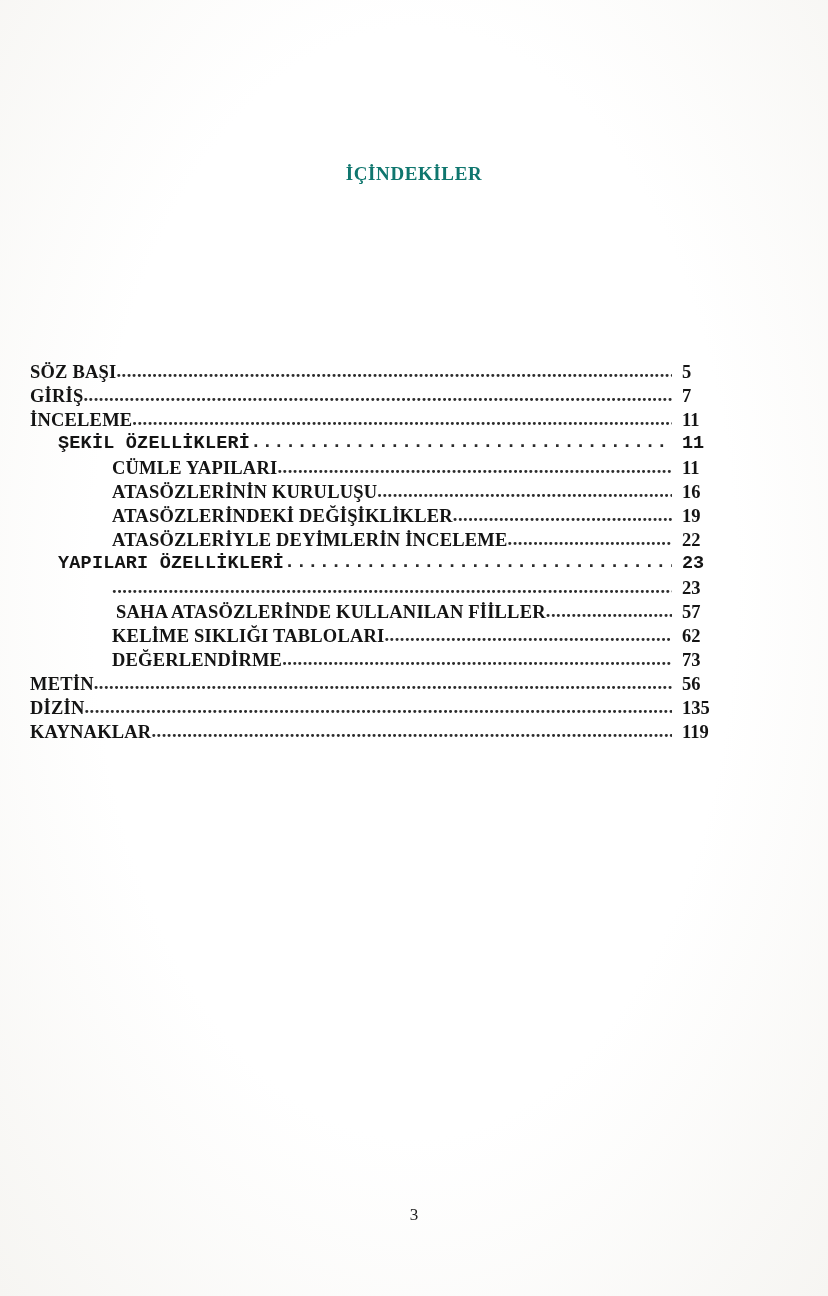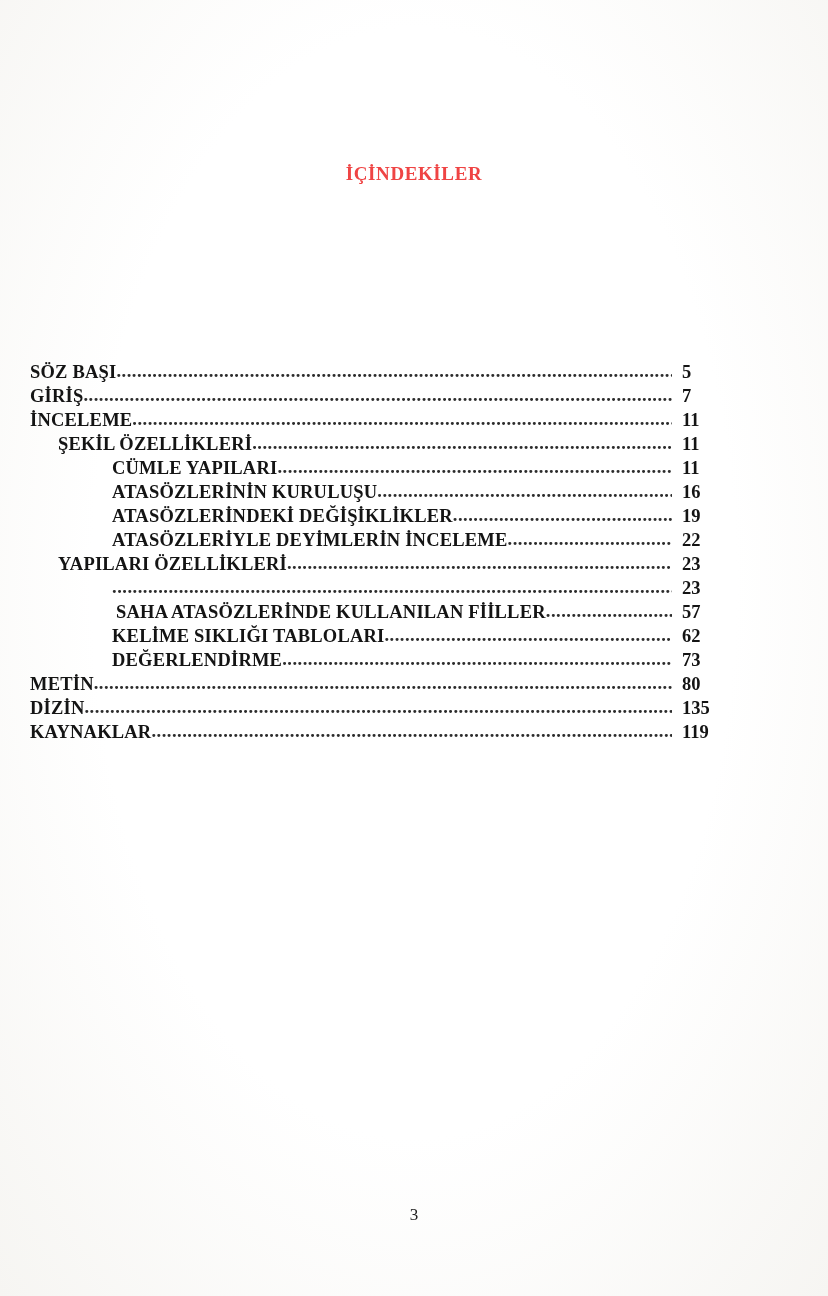--- a/index.html
+++ b/index.html
@@ -34,21 +34,21 @@
   }
   .doc-title {
     position: absolute;
     top: 163px;
     left: 0;
     width: 100%;
     text-align: center;
     font-size: 19px;
     font-weight: bold;
     letter-spacing: 0.6px;
-    color: #ef4444;
+    color: #0f766e;
   }
   .toc {
     position: absolute;
     top: 363px;
     left: 30px;
     width: 700px;
   }
   .toc-row {
     display: flex;
     align-items: flex-start;
@@ -75,21 +75,21 @@
   .toc-page {
     flex: 0 0 auto;
     width: 48px;
     text-align: left;
     font-size: 18.5px;
     padding-left: 8px;
     color: #141414;
   }
   
   .lvl-0 { padding-left: 0px; }
-  .lvl-1 { padding-left: 28px; }
+  .lvl-1 { padding-left: 28px; font-family: Liberation Mono, monospace; }
   .lvl-2 { padding-left: 82px; }
   .lvl-2b { padding-left: 86px; }
 
   .folio {
     position: absolute;
     top: 1205px;
     left: 0;
     width: 100%;
     text-align: center;
     font-size: 17px;
@@ -165,21 +165,21 @@
           <span class="toc-page">62</span>
         </div>
         <div class="toc-row lvl-2">
           <span class="toc-label">DEĞERLENDİRME</span>
           <span class="toc-dots">....................................................................................................................</span>
           <span class="toc-page">73</span>
         </div>
         <div class="toc-row lvl-0">
           <span class="toc-label">METİN</span>
           <span class="toc-dots">....................................................................................................................</span>
-          <span class="toc-page">80</span>
+          <span class="toc-page">56</span>
         </div>
         <div class="toc-row lvl-0">
           <span class="toc-label">DİZİN</span>
           <span class="toc-dots">....................................................................................................................</span>
           <span class="toc-page">135</span>
         </div>
         <div class="toc-row lvl-0">
           <span class="toc-label">KAYNAKLAR</span>
           <span class="toc-dots">....................................................................................................................</span>
           <span class="toc-page">119</span>

